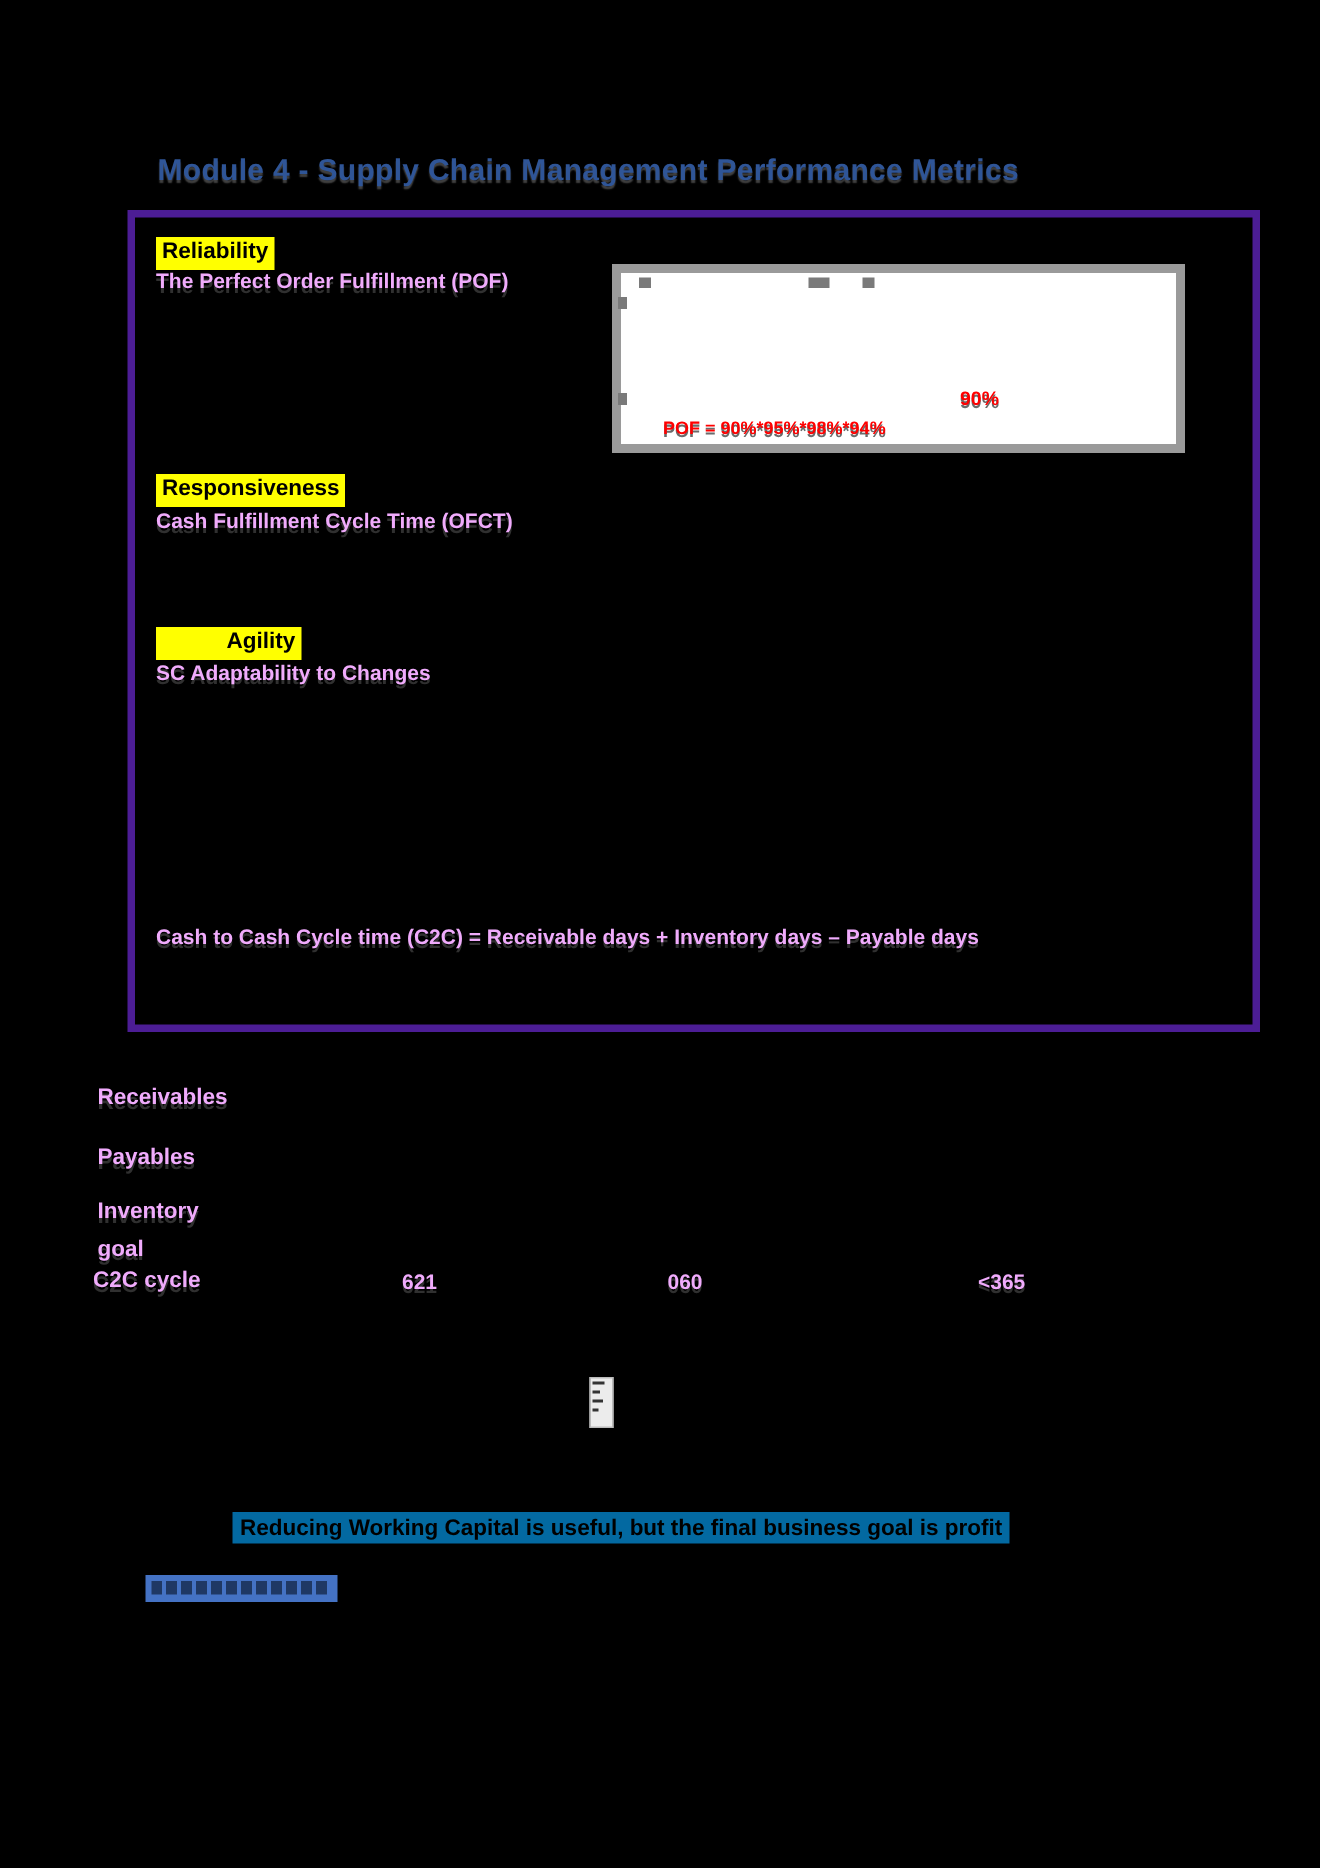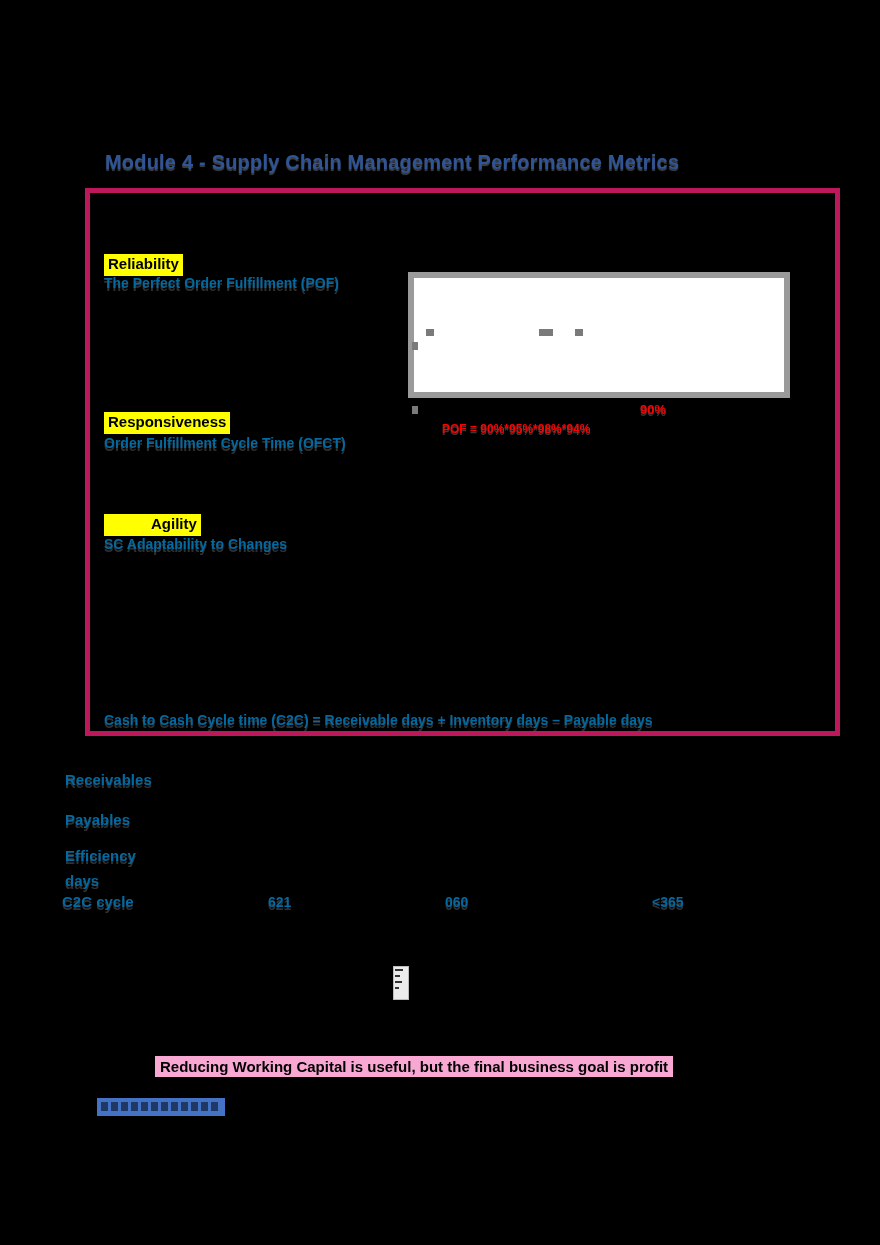--- a/index.html
+++ b/index.html
@@ -1,30 +1,30 @@
 <!DOCTYPE html>
 <html><head>
 <meta charset="utf-8">
 <style>
   html,body{margin:0;padding:0;background:#000;}
   #page{position:relative;width:880px;height:1245px;background:#000;overflow:hidden;
         font-family:"Liberation Sans",sans-serif;}
-  .abs{position:absolute;margin-top:48px;}
+  .abs{position:absolute;}
   .title{font-size:20px;font-weight:bold;color:#2F5597;letter-spacing:0.2px;
          text-shadow:0 2px 1px rgba(120,120,120,0.55);}
-  .metric-box{border:5px solid #be185d;background:transparent;}
+  .metric-box{border:5px solid #4c1d95;background:transparent;}
   .hl{display:inline-block;background:#FFFF00;color:#000;font-weight:bold;font-size:15px;
       padding:1px 4px 2px 4px;line-height:1.25;}
-  .red{color:#0369a1;font-weight:bold;font-size:14px;white-space:nowrap;
+  .red{color:#f0abfc;font-weight:bold;font-size:14px;white-space:nowrap;
        text-shadow:0 3px 0 rgba(60,60,60,0.8);}
   .red-sm{color:#FF0000;font-weight:bold;font-size:12px;white-space:nowrap;
           text-shadow:0 2px 0 rgba(70,70,70,0.8);}
   .chart-frame{border:6px solid #9A9A9A;background:#ffffff;}
   .tick{background:#7a7a7a;}
-  .note{display:inline-block;background:#f9a8d4;color:#000;font-weight:bold;font-size:15px;
+  .note{display:inline-block;background:#0369a1;color:#000;font-weight:bold;font-size:15px;
         padding:2px 5px;}
   .link-bar{background:#4472C4;}
   .link-bar .glyphs{position:absolute;left:4px;top:4px;right:6px;bottom:5px;
         background:repeating-linear-gradient(90deg,#1F3864 0 7px,rgba(0,0,0,0) 7px 10px);}
   .mini-img{background:#ECECEC;border:1px solid #BBB;}
   .mini-img .mark{position:absolute;background:#333;}
 </style>
 </head>
 <body>
 
@@ -44,33 +44,33 @@
       <div class="abs tick" style="left:161px;top:3px;width:8px;height:7px;"></div>
       <div class="abs tick" style="left:-2px;top:16px;width:6px;height:8px;"></div>
       <div class="abs tick" style="left:-2px;top:80px;width:6px;height:8px;"></div>
 
       <div class="abs red-sm" style="left:226px;top:76px;font-size:13px;">90%</div>
 
       <div class="abs red-sm" style="left:12px;top:96px;padding-left:16px;">POF = 90%*95%*98%*94%</div>
     </div>
 
     <div class="abs hl" style="left:14px;top:171px;">Responsiveness</div>
-    <div class="abs red" style="left:14px;top:194px;">Order Fulfillment Cycle Time (OFCT)</div>
+    <div class="abs red" style="left:14px;top:194px;">Cash Fulfillment Cycle Time (OFCT)</div>
 
     <div class="abs hl" style="left:14px;top:273px;padding-left:47px;">Agility</div>
     <div class="abs red" style="left:14px;top:295px;text-align:center;">SC Adaptability to Changes</div>
 
     <div class="abs red" style="left:14px;top:471px;">Cash to Cash Cycle time (C2C) = Receivable days + Inventory days – Payable days</div>
   </div>
 
   <div class="abs red" style="left:65px;top:723px;font-size:15px;">Receivables</div>
 
   <div class="abs red" style="left:65px;top:763px;font-size:15px;">Payables</div>
 
-  <div class="abs red" style="left:65px;top:795px;font-size:15px;width:80px;white-space:normal;line-height:25px;">Efficiency days</div>
+  <div class="abs red" style="left:65px;top:795px;font-size:15px;width:80px;white-space:normal;line-height:25px;">Inventory goal</div>
 
   <div class="abs red" style="left:62px;top:845px;font-size:15px;">C2C cycle</div>
   <div class="abs red" style="left:268px;top:846px;font-size:14px;">621</div>
   <div class="abs red" style="left:445px;top:846px;font-size:14px;">060</div>
   <div class="abs red" style="left:652px;top:846px;font-size:14px;">&lt;365</div>
 
   <div class="abs mini-img" style="left:393px;top:918px;width:14px;height:32px;">
     <div class="mark" style="left:1px;top:2px;width:8px;height:2px;"></div>
     <div class="mark" style="left:1px;top:8px;width:5px;height:2px;"></div>
     <div class="mark" style="left:1px;top:14px;width:7px;height:2px;"></div>

